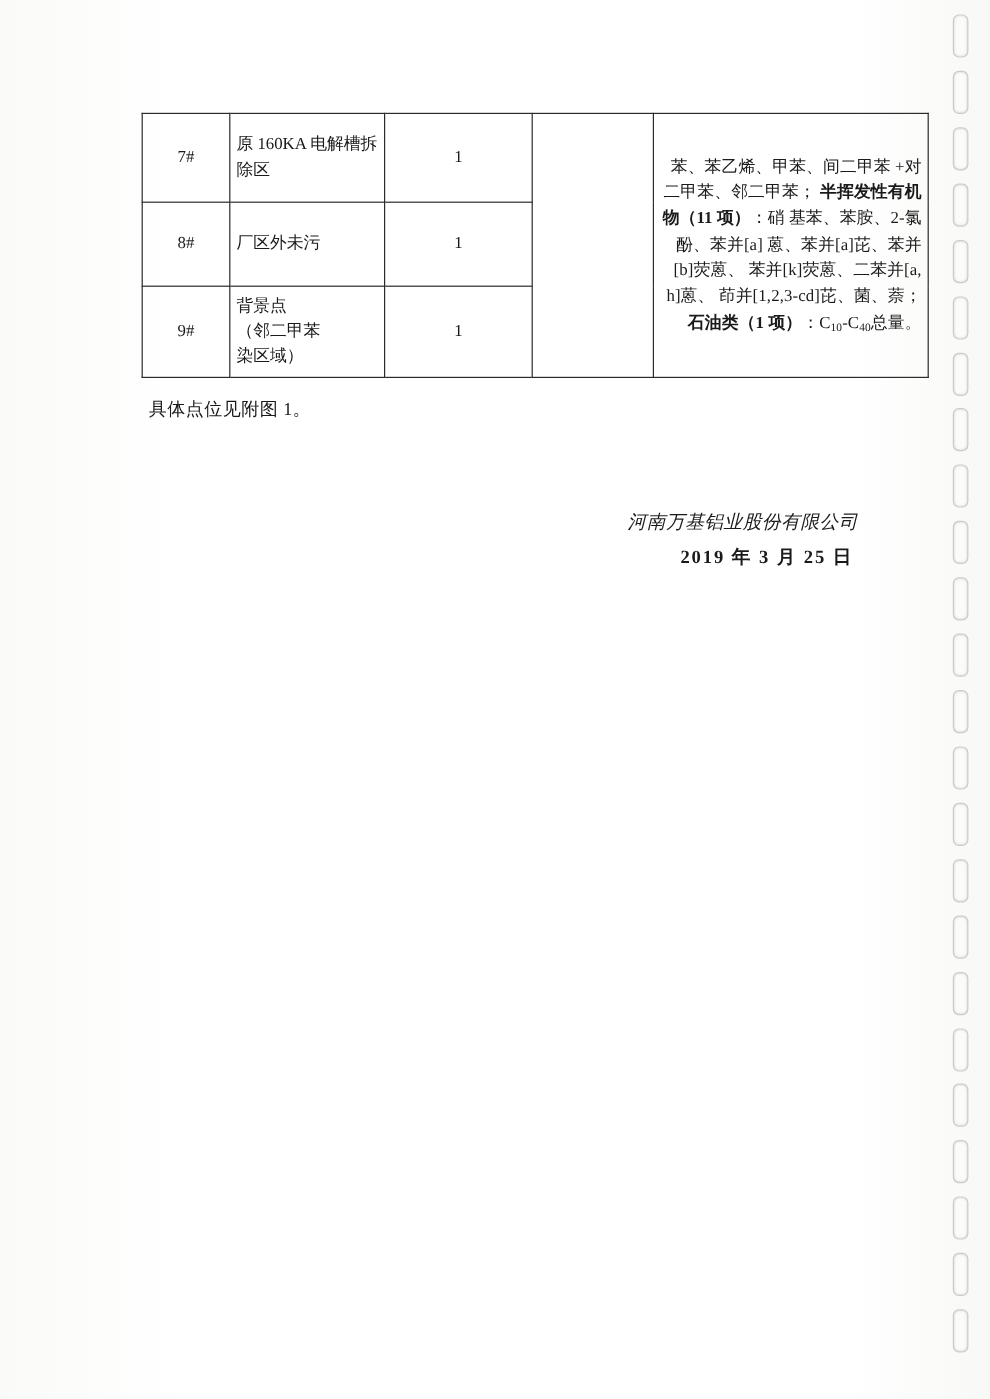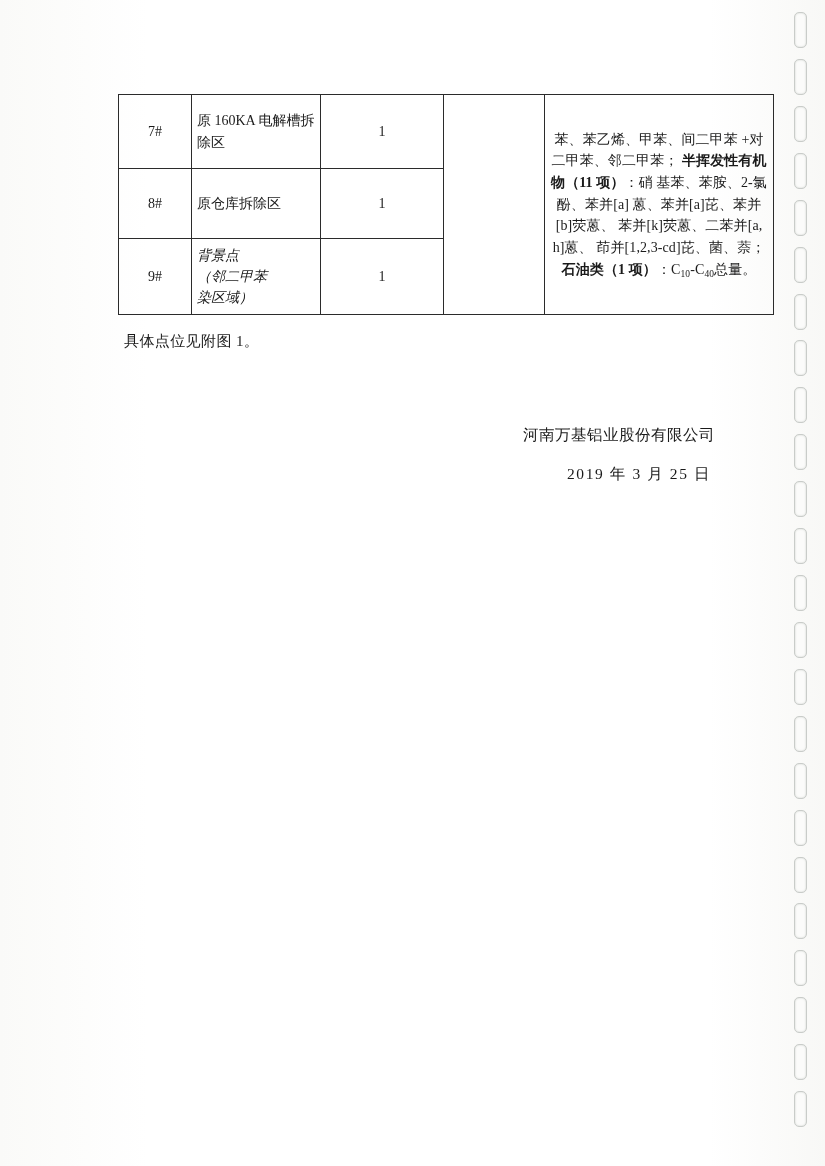--- a/index.html
+++ b/index.html
@@ -65,21 +65,21 @@
     padding: 4px 5px;
     font-size: 14px;
     line-height: 1.55;
   }
   .col-id { width: 62px; text-align: center; }
   .col-name { width: 118px; text-align: left; }
   .col-count { width: 112px; text-align: center; }
   .col-blank { width: 90px; }
   .col-items {
     width: 218px;
-    text-align: center;
+    text-align: right;
     vertical-align: top;
     padding: 6px 7px 6px 8px;
     line-height: 1.62;
   }
   .row-7 { height: 74px; }
   .row-8 { height: 70px; }
   .row-9 { height: 76px; }
 
   .items-cell {
     font-size: 14.2px;
@@ -89,21 +89,20 @@
   sub {
     font-size: 9.5px;
     vertical-align: baseline;
     position: relative;
     bottom: -3px;
   }
 
   .cell-multiline {
     display: block;
     line-height: 1.5;
-    font-style: italic;
   }
 
   
   .note-line {
     position: absolute;
     left: 124px;
     top: 332px;
     font-size: 15px;
     letter-spacing: 0.4px;
     font-family: Liberation Serif, serif;
@@ -112,26 +111,28 @@
   .signature-block {
     position: absolute;
     right: 110px;
     top: 425px;
     text-align: left;
     font-size: 15.5px;
     letter-spacing: 0.5px;
   }
   .sig-company {
     display: block;
-    margin-bottom: 18px;
+    margin-bottom: 8px;
+    font-style: italic;
   }
   .sig-date {
     display: block;
     padding-left: 44px;
     letter-spacing: 1.6px;
+    font-weight: bold;
   }
 </style>
 </head>
 <body>
 
 <div class="page">
   <div class="paper-tone"></div>
 
   <div class="binding-strip">
       <div class="hole" style="top: 12px;"></div>
@@ -173,21 +174,21 @@
           <b>半挥发性有机物（11 项）</b><span>：硝</span>
           <span>基苯、苯胺、2-氯酚、苯并[a]</span>
           <span>蒽、苯并[a]芘、苯并[b]荧蒽、</span>
           <span>苯并[k]荧蒽、二苯并[a, h]蒽、</span>
           <span>茚并[1,2,3-cd]芘、菌、萘；</span>
           <b>石油类（1 项）</b><span>：C</span><sub>10</sub><span>-C</span><sub>40</sub><span>总量。</span>
         </td>
       </tr>
       <tr class="row-8">
         <td class="col-id">8#</td>
-        <td class="col-name">原仓库拆除区</td>
+        <td class="col-name">厂区外未污</td>
         <td class="col-count">1</td>
       </tr>
       <tr class="row-9">
         <td class="col-id">9#</td>
         <td class="col-name">
           <span class="cell-multiline">背景点</span>
           <span class="cell-multiline">（邻二甲苯</span>
           <span class="cell-multiline">染区域）</span>
         </td>
         <td class="col-count">1</td>

